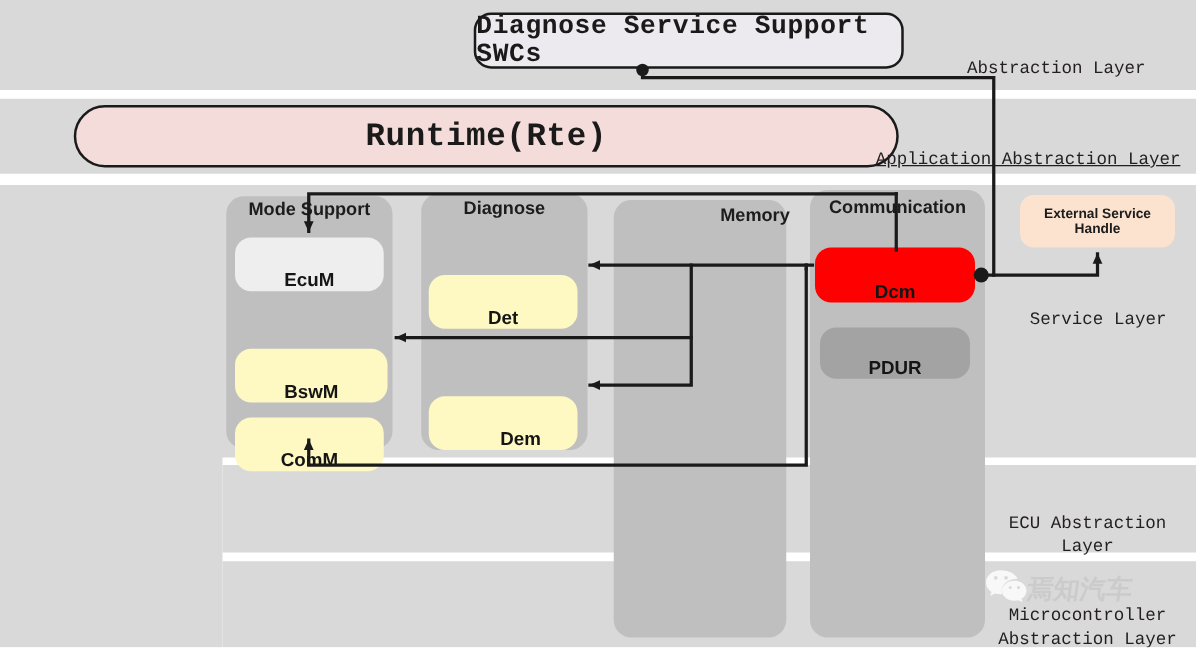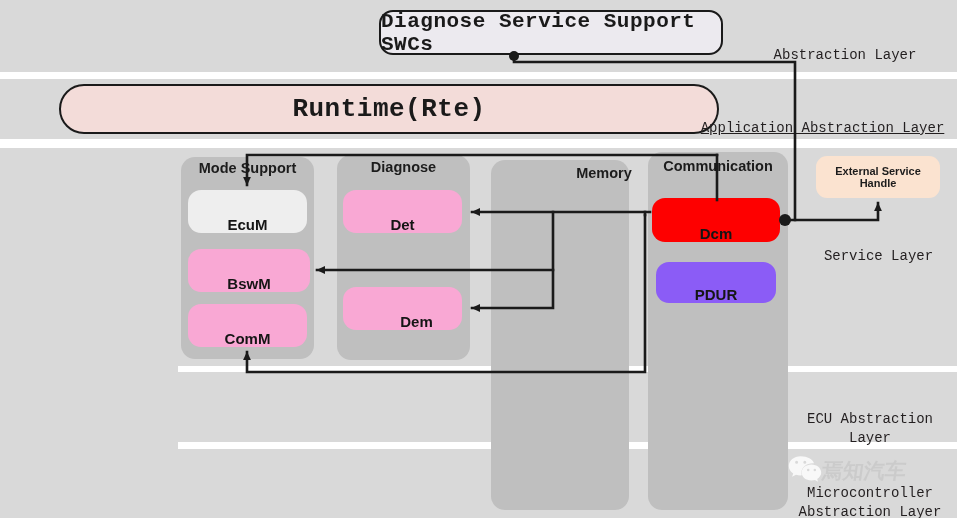--- a/index.html
+++ b/index.html
@@ -89,23 +89,23 @@
     display: flex;
     align-items: flex-end;
     justify-content: center;
     border-radius: 13px;
     font-size: 15px;
     font-weight: bold;
     color: #151515;
     text-align: center;
   }
   .mod-white  { background: #eeeeee; }
-  .mod-green  { background: #f9a8d4; }
+  .mod-green  { background: #fef9c3; margin-top: 30px; }
   .mod-red    { background: #fe0000; }
-  .mod-peach  { background: #8b5cf6; }
+  .mod-peach  { background: #a3a3a3; }
 
   .ext-handle {
     position: absolute;
     box-sizing: border-box;
     display: flex;
     align-items: center;
     justify-content: center;
     background: #fbe3d0;
     border-radius: 11px;
     font-size: 11px;

